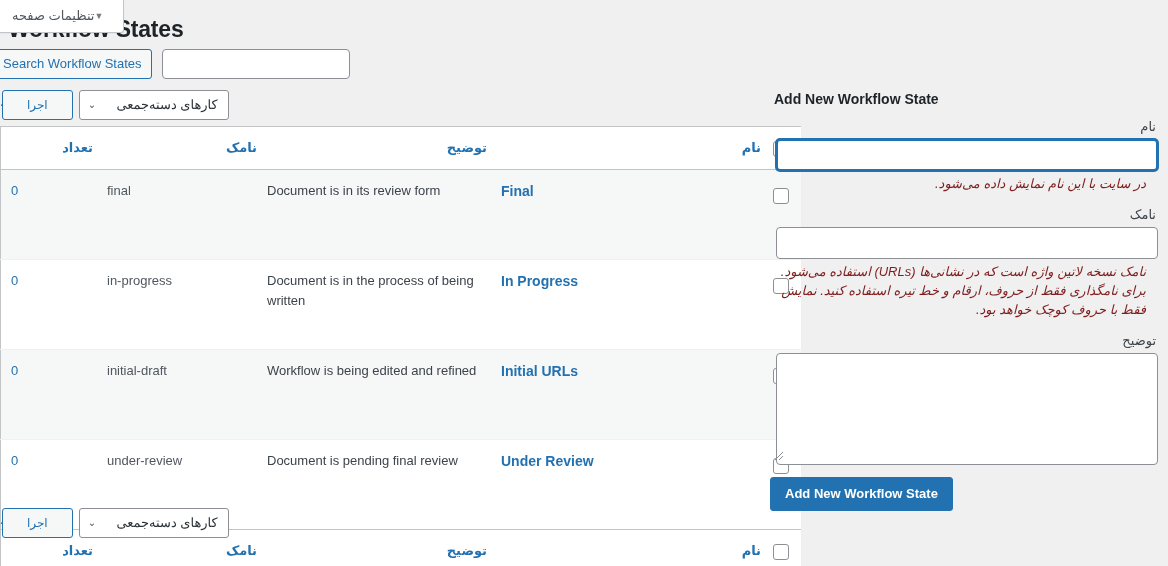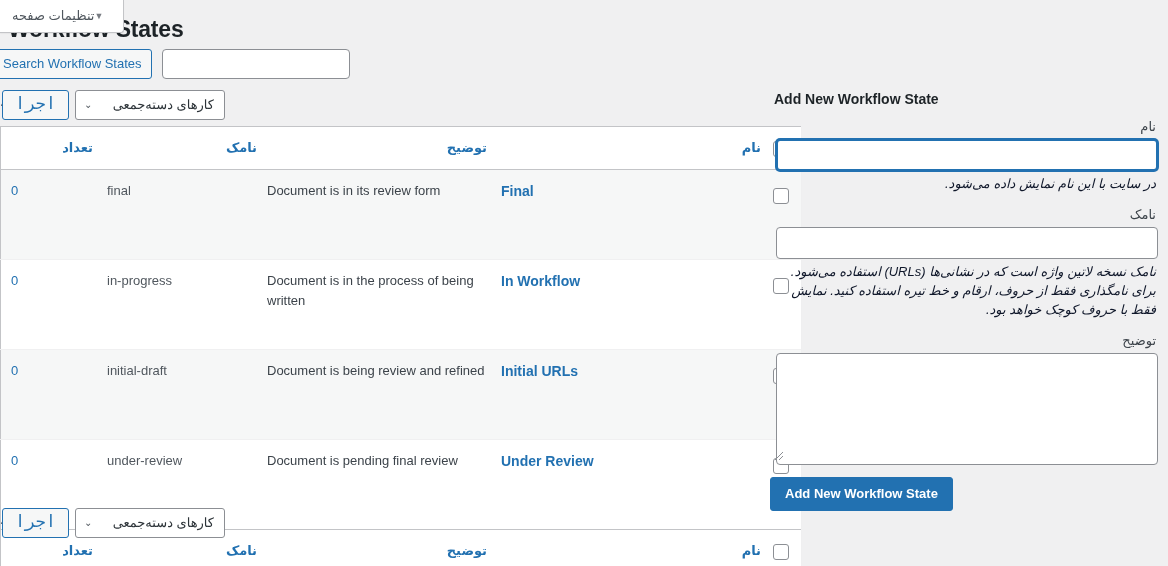--- a/index.html
+++ b/index.html
@@ -169,29 +169,29 @@
     position: absolute;
     left: 8px;
     top: 0;
     line-height: 28px;
     font-size: 10px;
     color: #50575e;
   }
   .bulk-apply {
     height: 30px;
     box-sizing: border-box;
-    padding: 0 12px;
+    padding: 0 24px;
     margin-right: 6px;
     background: #f6f7f7;
     border: 1px solid #2271b1;
     border-radius: 3px;
     color: #2271b1;
-    font-size: 17px;
+    font-size: 12px;
     line-height: 28px;
-    font-family: Liberation Mono, monospace;
+    font-family: Liberation Sans, sans-serif;
     cursor: pointer;
     white-space: nowrap;
   }
 
   
   .wp-list-table {
     position: absolute;
     left: 0;
     top: 126px;
     width: 752px;
@@ -360,24 +360,24 @@
   .resize-grip {
     position: absolute;
     left: 4px;
     bottom: 4px;
     width: 10px;
     height: 10px;
     pointer-events: none;
   }
   .ta-wrap { position: relative; }
   .field-hint {
-    margin: 4px 2px 0 2px;
+    margin: 4px 12px 0 2px;
     font-size: 13px;
     line-height: 1.45;
-    color: #0f172a;
+    color: #7f1d1d;
     font-style: italic;
     text-align: right;
   }
   .submit-row {
     margin-top: 12px;
     text-align: left;
   }
   .button-primary {
     display: inline-block;
     background: #2271b1;
@@ -460,42 +460,42 @@
         <td class="col-count">
           <a class="row-count">0</a>
         </td>
       </tr>
 
       <tr>
         <td class="col-cb">
           <span class="cb-box"></span>
         </td>
         <td class="col-name">
-          <a class="row-title">In Workflow</a>
+          <a class="row-title">In Progress</a>
         </td>
         <td class="col-desc">
           <span class="row-desc">Document is in the process of being written</span>
         </td>
         <td class="col-slug">
           <span class="row-slug">in-progress</span>
         </td>
         <td class="col-count">
           <a class="row-count">0</a>
         </td>
       </tr>
 
       <tr class="alternate">
         <td class="col-cb">
           <span class="cb-box"></span>
         </td>
         <td class="col-name">
           <a class="row-title">Initial URLs</a>
         </td>
         <td class="col-desc">
-          <span class="row-desc">Document is being review and refined</span>
+          <span class="row-desc">Workflow is being edited and refined</span>
         </td>
         <td class="col-slug">
           <span class="row-slug">initial-draft</span>
         </td>
         <td class="col-count">
           <a class="row-count">0</a>
         </td>
       </tr>
 
       <tr>

